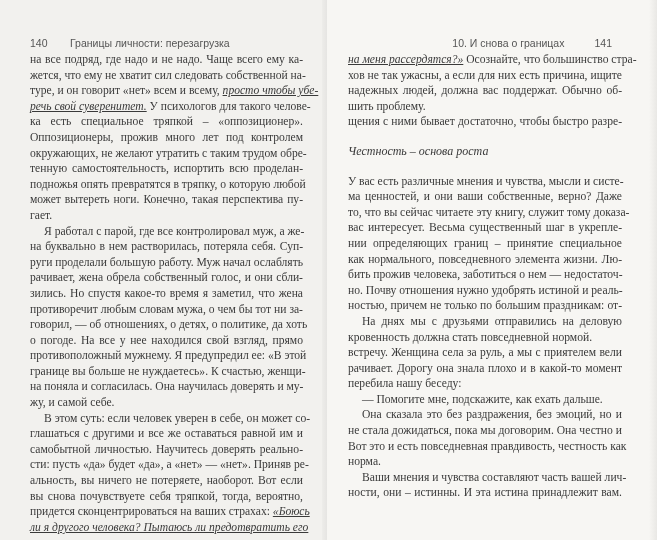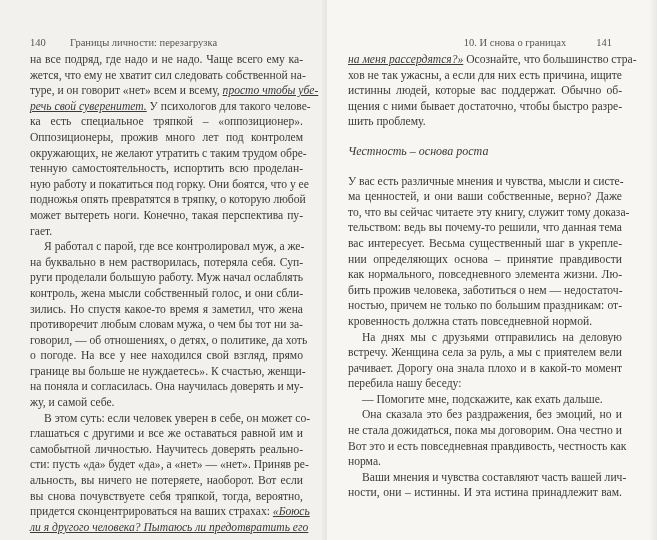--- a/index.html
+++ b/index.html
@@ -18,21 +18,21 @@
   .spine {
     position:absolute; left:322px; top:0; width:10px; height:540px;
     background:linear-gradient(to right, rgba(0,0,0,0.02), rgba(0,0,0,0.05), rgba(0,0,0,0.01));
   }
   .edge-right {
     position:absolute; right:0; top:0; width:8px; height:540px;
     background:linear-gradient(to right, #f7f6f3, #e9e8e5);
   }
   .header {
     position:absolute; top:37px;
-    font-family:Liberation Serif, serif;
+    font-family:Liberation Sans, sans-serif;
     font-size:10.5px; color:#555;
     display:flex; align-items:flex-end;
   }
   .page-left .header { left:30px; }
   .page-left .header .pnum { width:40px; }
   .page-right .header { right:45px;margin-left:8px; }
   .page-right .header .pnum { margin-left:30px; }
   .text {
     position:absolute; top:52px;
     font-size:11.6px; line-height:15.6px;
@@ -59,32 +59,32 @@
     </div>
     <div class="text" id="left-text">
         <span class="line">на все подряд, где надо и не надо. Чаще всего ему ка-</span>
         <span class="line">жется, что ему не хватит сил следовать собственной на-</span>
         <span class="line">туре, и он говорит «нет» всем и всему, <em>просто чтобы убе-</em></span>
         <span class="line"><em>речь свой суверенитет.</em> У психологов для такого челове-</span>
         <span class="line">ка есть специальное тряпкой – «оппозиционер».</span>
         <span class="line">Оппозиционеры, прожив много лет под контролем</span>
         <span class="line">окружающих, не желают утратить с таким трудом обре-</span>
         <span class="line">тенную самостоятельность, испортить всю проделан-</span>
-        <span class="line">ную работу и покатиться под горку. Они боятся, что у ее</span>
         <span class="line">подножья опять превратятся в тряпку, о которую любой</span>
         <span class="line">может вытереть ноги. Конечно, такая перспектива пу-</span>
         <span class="line last">гает.</span>
         <span class="line indent">Я работал с парой, где все контролировал муж, а же-</span>
         <span class="line">на буквально в нем растворилась, потеряла себя. Суп-</span>
         <span class="line">руги проделали большую работу. Муж начал ослаблять</span>
-        <span class="line">контроль, жена мысли собственный голос, и они сбли-</span>
+        <span class="line">рачивает, жена обрела собственный голос, и они сбли-</span>
         <span class="line">зились. Но спустя какое-то время я заметил, что жена</span>
         <span class="line">противоречит любым словам мужа, о чем бы тот ни за-</span>
         <span class="line">говорил, — об отношениях, о детях, о политике, да хоть</span>
         <span class="line">о погоде. На все у нее находился свой взгляд, прямо</span>
+        <span class="line">противоположный мужнему. Я предупредил ее: «В этой</span>
         <span class="line">границе вы больше не нуждаетесь». К счастью, женщи-</span>
         <span class="line">на поняла и согласилась. Она научилась доверять и му-</span>
         <span class="line last">жу, и самой себе.</span>
         <span class="line indent">В этом суть: если человек уверен в себе, он может со-</span>
         <span class="line">глашаться с другими и все же оставаться равной им и</span>
         <span class="line">самобытной личностью. Научитесь доверять реально-</span>
         <span class="line">сти: пусть «да» будет «да», а «нет» — «нет». Приняв ре-</span>
         <span class="line">альность, вы ничего не потеряете, наоборот. Вот если</span>
         <span class="line">вы снова почувствуете себя тряпкой, тогда, вероятно,</span>
         <span class="line">придется сконцентрироваться на ваших страхах: <em>«Боюсь</em></span>
@@ -94,37 +94,37 @@
   <div class="spine"></div>
   <div class="page page-right">
     <div class="header">
       <span>10. И снова о границах</span>
       <span class="pnum">141</span>
     </div>
     <div class="text" id="right-text">
       <div id="right-intro">
           <span class="line"><em>на меня рассердятся?»</em> Осознайте, что большинство стра-</span>
           <span class="line">хов не так ужасны, а если для них есть причина, ищите</span>
-          <span class="line">истинны людей, которые вас поддержат. Обычно об-</span>
+          <span class="line">надежных людей, должна вас поддержат. Обычно об-</span>
+          <span class="line last">шить проблему.</span>
           <span class="line">щения с ними бывает достаточно, чтобы быстро разре-</span>
-          <span class="line last">шить проблему.</span>
         </div>
       <span class="section-title">Честность – основа роста</span>
       <div id="right-body">
           <span class="line">У вас есть различные мнения и чувства, мысли и систе-</span>
           <span class="line">ма ценностей, и они ваши собственные, верно? Даже</span>
           <span class="line">то, что вы сейчас читаете эту книгу, служит тому доказа-</span>
-          <span class="line">тельством: ведь вы почему-то решили, что данная тема</span>
           <span class="line">вас интересует. Весьма существенный шаг в укрепле-</span>
-          <span class="line">нии определяющих основа – принятие правдивости</span>
+          <span class="line">нии определяющих границ – принятие специальное</span>
           <span class="line">как нормального, повседневного элемента жизни. Лю-</span>
           <span class="line">бить прожив человека, заботиться о нем — недостаточ-</span>
+          <span class="line">но. Почву отношения нужно удобрять истиной и реаль-</span>
           <span class="line">ностью, причем не только по большим праздникам: от-</span>
+          <span class="line indent">На днях мы с друзьями отправились на деловую</span>
           <span class="line last">кровенность должна стать повседневной нормой.</span>
-          <span class="line indent">На днях мы с друзьями отправились на деловую</span>
           <span class="line">встречу. Женщина села за руль, а мы с приятелем вели</span>
           <span class="line">рачивает. Дорогу она знала плохо и в какой-то момент</span>
           <span class="line last">перебила нашу беседу:</span>
           <span class="line last indent">— Помогите мне, подскажите, как ехать дальше.</span>
           <span class="line indent">Она сказала это без раздражения, без эмоций, но и</span>
           <span class="line">не стала дожидаться, пока мы договорим. Она честно и</span>
           <span class="line">Вот это и есть повседневная правдивость, честность как</span>
           <span class="line last">норма.</span>
           <span class="line indent">Ваши мнения и чувства составляют часть вашей лич-</span>
           <span class="line">ности, они – истинны. И эта истина принадлежит вам.</span>

